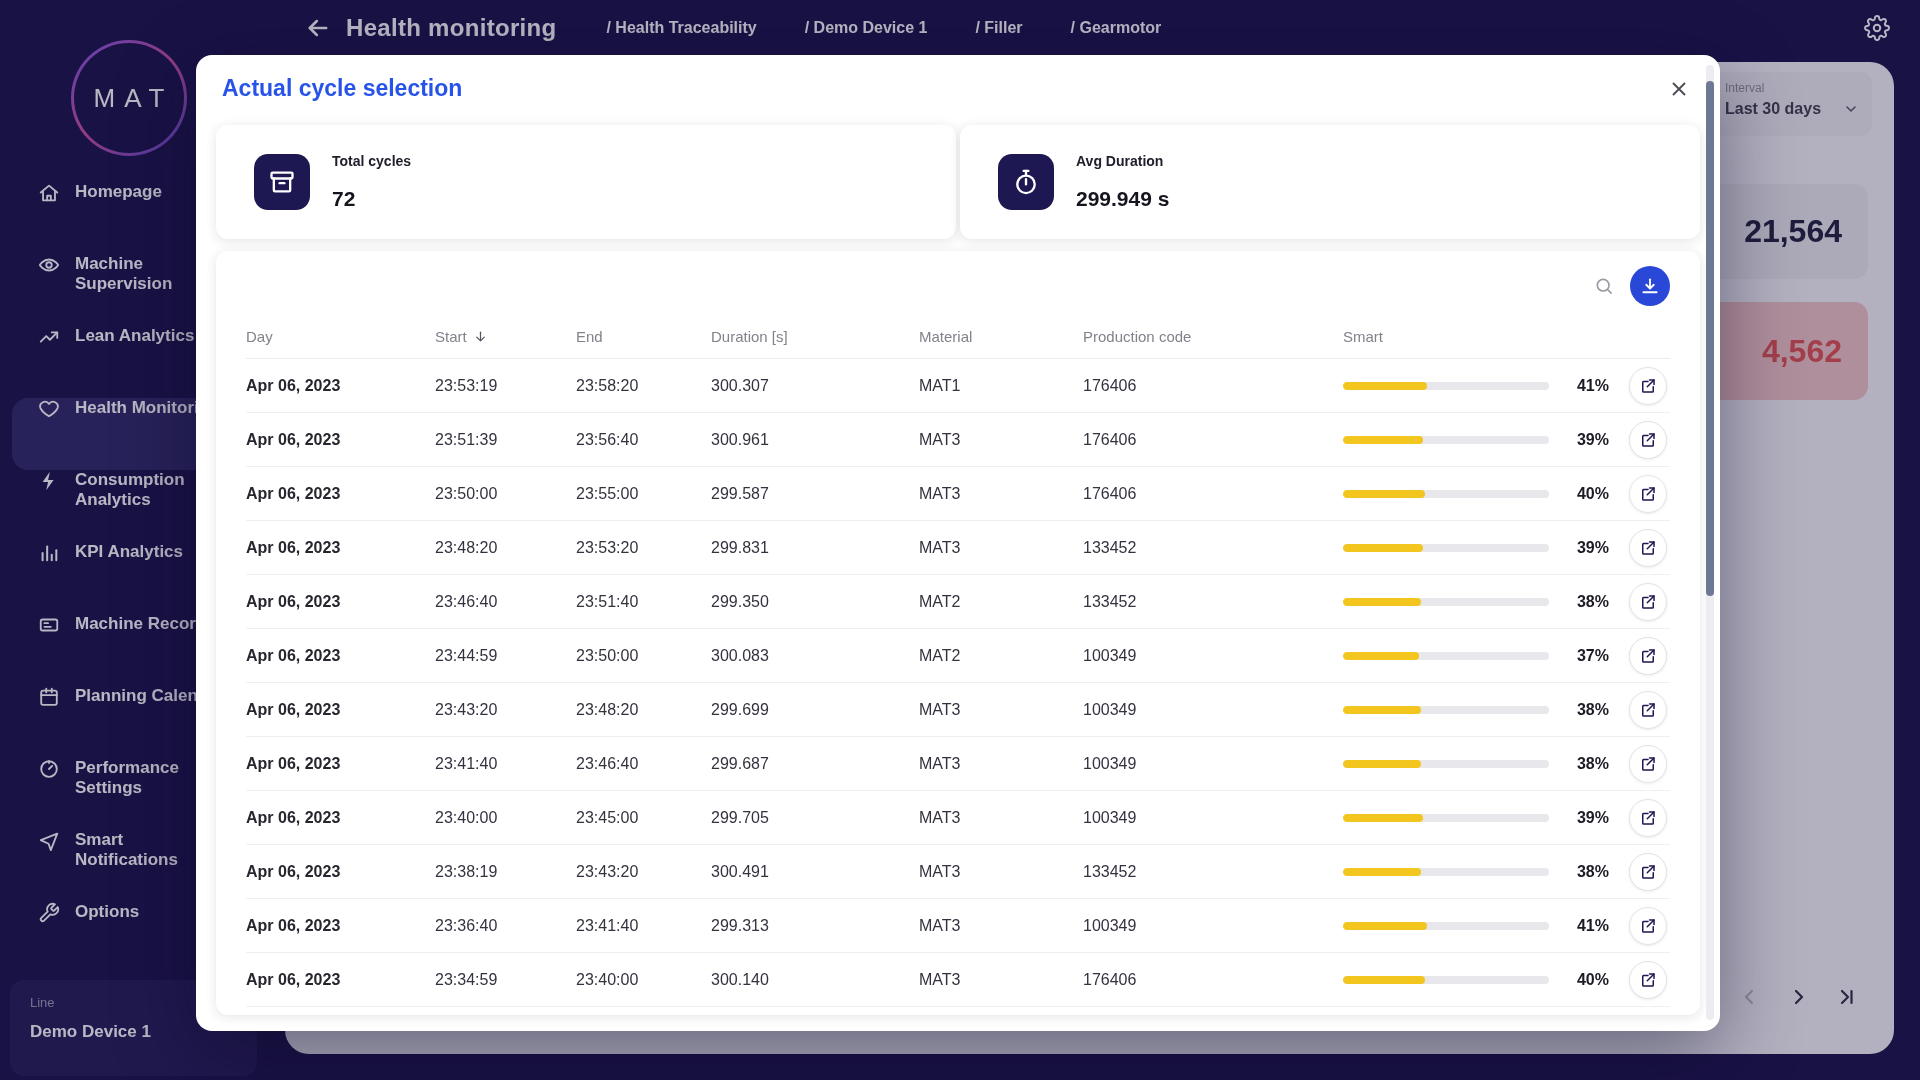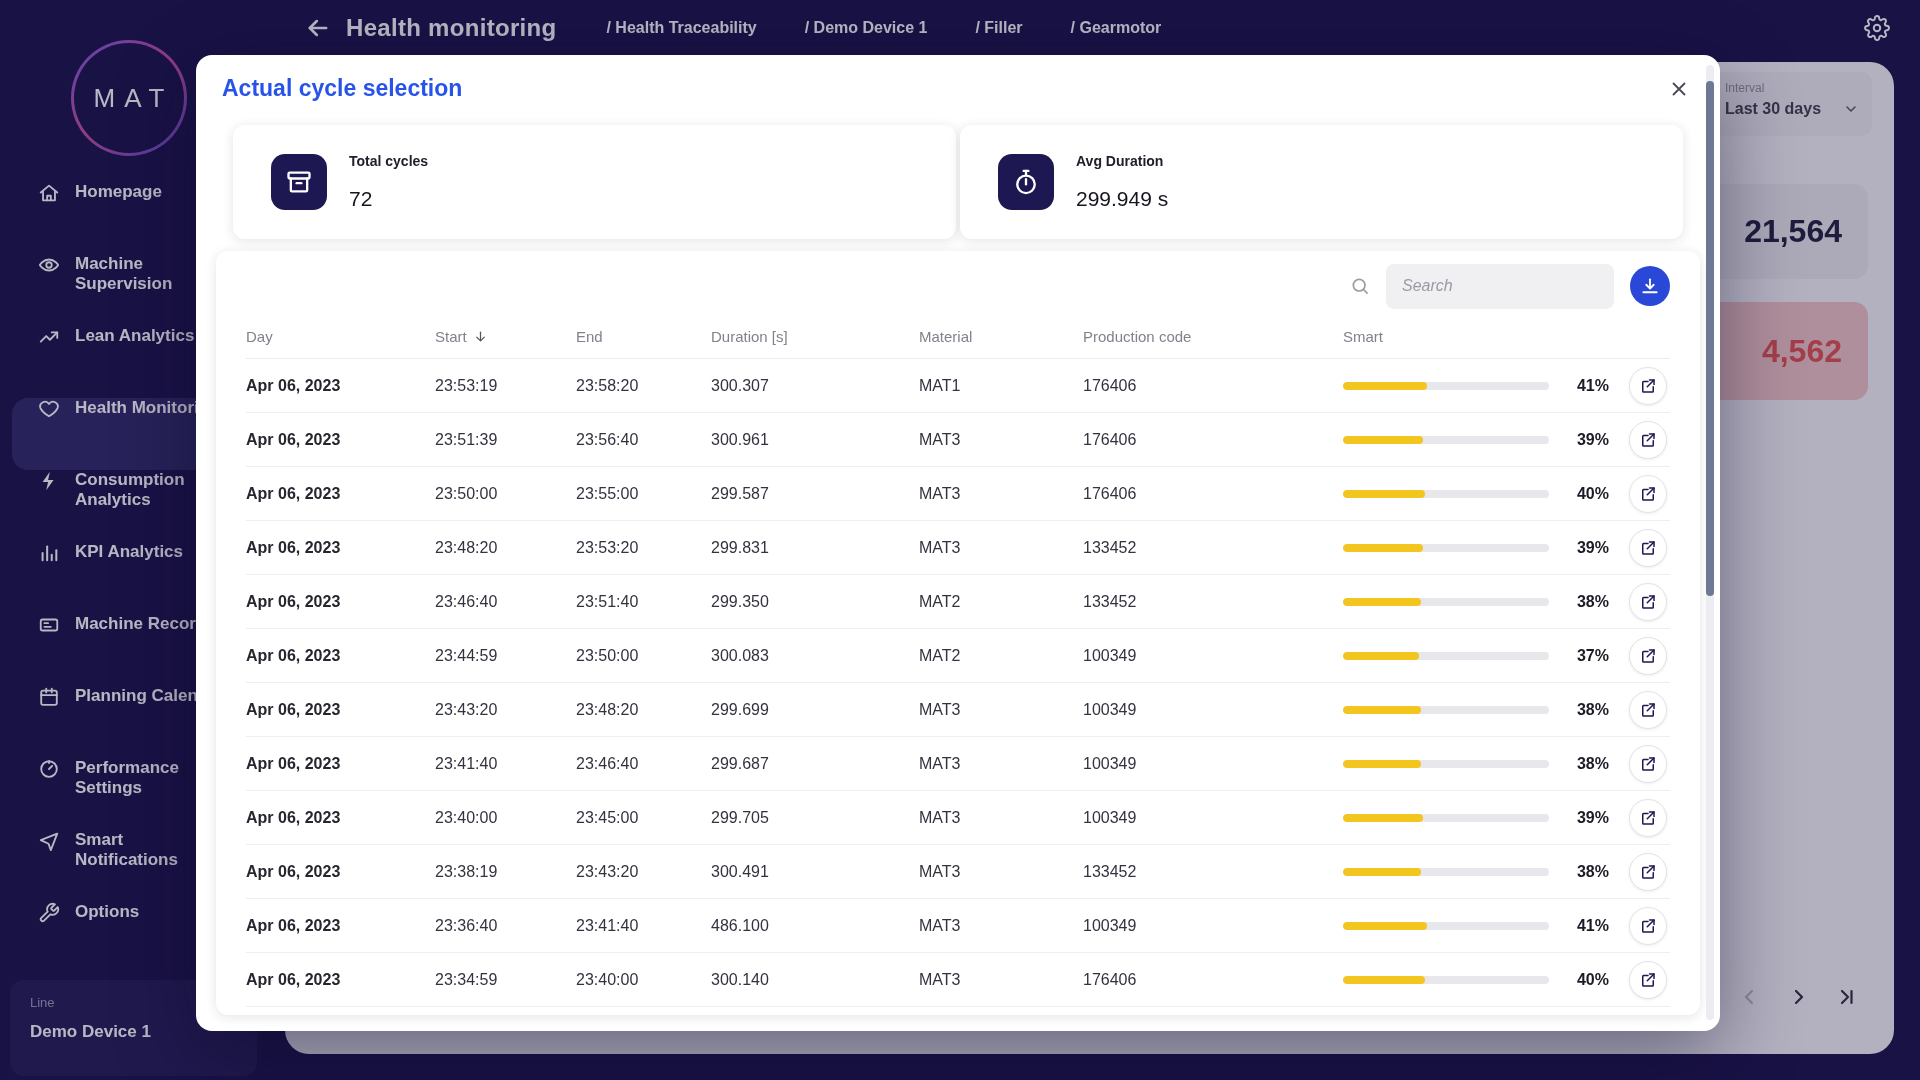--- a/index.html
+++ b/index.html
@@ -64,29 +64,29 @@
   .overlay { position:absolute; inset:0; background:rgba(22,18,58,.30); z-index:50; }
   .modal { position:absolute; left:196px; top:55px; width:1524px; height:976px;
     background:#fff; border-radius:16px; box-shadow:0 24px 80px rgba(10,8,40,.45);
     z-index:60; display:flex; flex-direction:column; }
   .modal-head { padding:20px 26px 6px; display:flex; align-items:flex-start; }
   .modal-title { font-size:23px; font-weight:600; color:#2753e9; }
   .close-btn { margin-left:auto; background:none; border:none; width:30px; height:30px;
     color:#4a4a55; cursor:pointer; }
   .close-btn svg { width:22px; height:22px; }
 
-  .summary-row { display:flex; gap:4px; padding:14px 37px 0; }
+  .summary-row { display:flex; gap:4px; padding:14px 20px 0; }
   .sum-card { flex:1; height:114px; background:#fff; border-radius:12px;
     box-shadow:0 2px 12px rgba(30,30,60,.12); display:flex; align-items:center;
     padding-left:38px; gap:22px; }
   .sum-icon { width:56px; height:56px; background:#1d1752; border-radius:14px;
     display:flex; align-items:center; justify-content:center; color:#fff; flex-shrink:0; }
   .sum-icon svg { width:28px; height:28px; }
   .sum-label { font-size:14px; font-weight:700; color:#20202c; }
-  .sum-value { font-size:21px; font-weight:400; color:#15151f; margin-top:18px; }
+  .sum-value { font-size:21px; font-weight:700; color:#15151f; margin-top:18px; }
 
   .table-panel { flex:1; margin:12px 20px 16px; background:#fff; border-radius:12px;
     box-shadow:0 2px 12px rgba(30,30,60,.12); padding:6px 30px 0;
     display:flex; flex-direction:column; overflow:hidden; }
   .search-row { height:58px; display:flex; align-items:center; justify-content:flex-end; gap:16px; }
   .search-icon { width:20px; height:20px; color:#9a9aa4; }
   .search-icon svg { width:100%; height:100%; }
   .search-input { width:228px; height:45px; background:#f0f0f3; border:none; border-radius:8px;
     padding:0 16px; font-size:16px; font-style:italic; color:#55555f;
     font-family:"Liberation Sans", sans-serif; outline:none; }
@@ -317,21 +317,20 @@
   </div>
 
   <div class="table-panel">
     <div class="search-row">
       <span class="search-icon">
         <svg viewBox="0 0 24 24" fill="none" stroke="currentColor" stroke-width="2" stroke-linecap="round">
             <circle cx="11" cy="11" r="7"></circle>
             <path d="m16.5 16.5 4 4"></path>
           </svg>
       </span>
-      <input class="search-input" type="text" placeholder="Search" style="">
       <button class="download-btn">
         <svg viewBox="0 0 24 24" fill="none" stroke="currentColor" stroke-width="2.2" stroke-linecap="round" stroke-linejoin="round">
             <path d="M12 4v10"></path>
             <polyline points="7.5 10.5 12 15 16.5 10.5"></polyline>
             <path d="M4 19.5h16"></path>
           </svg>
       </button>
     </div>
     <div class="thead tgrid">
         <div class="hcell">
@@ -580,21 +579,21 @@
                 <path d="M19 13v6a1 1 0 0 1-1 1H6a1 1 0 0 1-1-1V7a1 1 0 0 1 1-1h6"></path>
               </svg>
             </button>
     </div>
   </div>
 
   <div class="trow tgrid">
     <div class="day">Apr 06, 2023</div>
     <div class="start">23:36:40</div>
     <div class="end">23:41:40</div>
-    <div class="dur">486.100</div>
+    <div class="dur">299.313</div>
     <div class="mat">MAT3</div>
     <div class="code">100349</div>
     <div class="health-cell">
       <div class="bar">
               <div class="fill" style="width: 41%;"></div>
             </div>
       <div class="pct">41%</div>
       <button class="open-btn">
               <svg viewBox="0 0 24 24" fill="none" stroke="currentColor" stroke-width="2" stroke-linecap="round" stroke-linejoin="round">
                 <path d="M14 4h6v6"></path>

